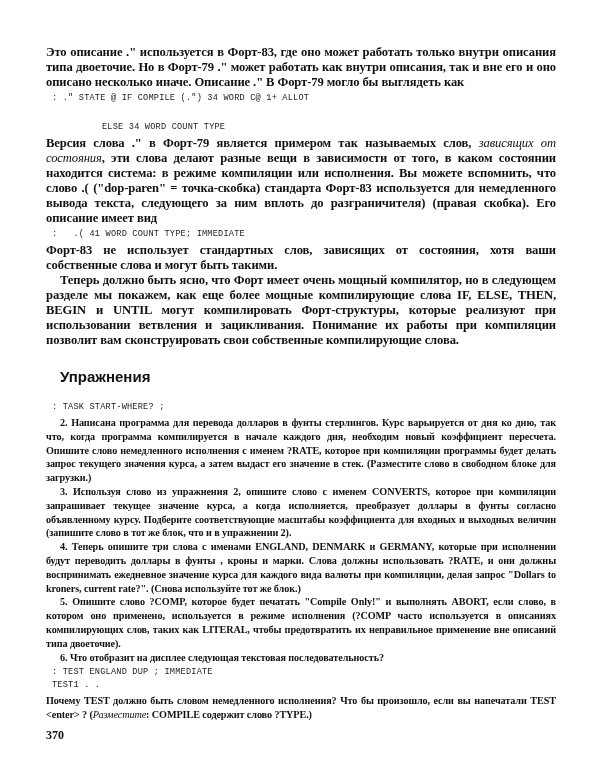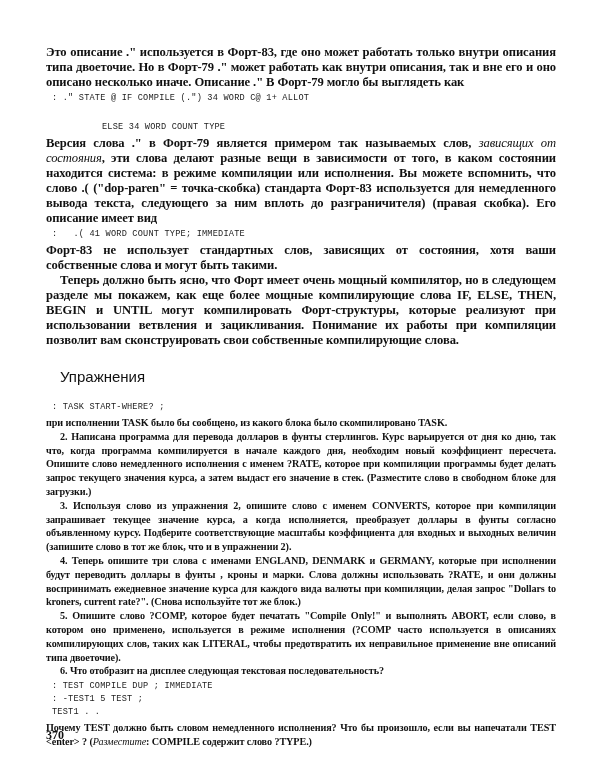--- a/index.html
+++ b/index.html
@@ -16,21 +16,21 @@
     .code {
       font-family: "Liberation Mono", "DejaVu Sans Mono", monospace;
       font-size: 8.6px; line-height: 13px; color: #222; white-space: pre;
       letter-spacing: 0.2px; font-weight: normal;
     }
     .code-line { display: block; }
     .code-block { margin: 2px 0 2px 6px; }
     .code-block.nested .code-line.cont { padding-left: 50px; margin-top: 16px; }
     .heading {
       font-family: "Liberation Sans", "DejaVu Sans", sans-serif;
-      font-weight: normal; margin: 0;
+      font-weight: bold; margin: 0;
     }
     .h-exercises { font-size: 15px; margin: 20px 0 16px 14px; }
     .ital { font-style: italic; font-weight: normal; }
     .page-num { position: absolute; left: 46px; top: 728px; font-size: 12px; font-weight: bold; }
   </style>
 </head>
 <body>
 
 <div class="page">
 
@@ -48,28 +48,26 @@
   </div>
 
   <p class="body-text">Форт-83 не использует стандартных слов, зависящих от состояния, хотя ваши собственные слова и могут быть такими.</p>
   <p class="body-text indent">Теперь должно быть ясно, что Форт имеет очень мощный компилятор, но в следующем разделе мы покажем, как еще более мощные компилирующие слова IF, ELSE, THEN, BEGIN и UNTIL могут компилировать Форт-структуры, которые реализуют при использовании ветвления и зацикливания. Понимание их работы при компиляции позволит вам сконструировать свои собственные компилирующие слова.</p>
 
   <h2 class="heading h-exercises">Упражнения</h2>
 
   <div class="code-block">
     <span class="code code-line">: TASK START-WHERE? ;</span>
   </div>
-  <p class="small-text">при исполнении TASK было бы сообщено, из какого блока было скомпилировано TASK.</p>
   <p class="small-text indent">2. Написана программа для перевода долларов в фунты стерлингов. Курс варьируется от дня ко дню, так что, когда программа компилируется в начале каждого дня, необходим новый коэффициент пересчета. Опишите слово немедленного исполнения с именем ?RATE, которое при компиляции программы будет делать запрос текущего значения курса, а затем выдаст его значение в стек. (Разместите слово в свободном блоке для загрузки.)</p>
   <p class="small-text indent">3. Используя слово из упражнения 2, опишите слово с именем CONVERTS, которое при компиляции запрашивает текущее значение курса, а когда исполняется, преобразует доллары в фунты согласно объявленному курсу. Подберите соответствующие масштабы коэффициента для входных и выходных величин (запишите слово в тот же блок, что и в упражнении 2).</p>
   <p class="small-text indent">4. Теперь опишите три слова с именами ENGLAND, DENMARK и GERMANY, которые при исполнении будут переводить доллары в фунты , кроны и марки. Слова должны использовать ?RATE, и они должны воспринимать ежедневное значение курса для каждого вида валюты при компиляции, делая запрос "Dollars to kroners, current rate?". (Снова используйте тот же блок.)</p>
   <p class="small-text indent">5. Опишите слово ?COMP, которое будет печатать "Compile Only!" и выполнять ABORT, если слово, в котором оно применено, используется в режиме исполнения (?COMP часто используется в описаниях компилирующих слов, таких как LITERAL, чтобы предотвратить их неправильное применение вне описаний типа двоеточие).</p>
   <p class="small-text indent">6. Что отобразит на дисплее следующая текстовая последовательность?</p>
   <div class="code-block">
-    <span class="code code-line">: TEST COMPILE DUP ; IMMEDIATE</span>
-    <span class="code code-line">: -TEST1 5 TEST ;</span>
+    <span class="code code-line">: TEST ENGLAND DUP ; IMMEDIATE</span>
     <span class="code code-line">TEST1 . .</span>
   </div>
   <p class="small-text"><span>Почему TEST должно быть словом немедленного исполнения? Что бы произошло, если  вы напечатали TEST &lt;enter&gt; ? (</span><span class="ital">Разместите</span><span>: COMPILE содержит слово ?TYPE.)</span></p>
 
 </div>
 
 <div class="page-num">370</div>
 
 </body></html>

